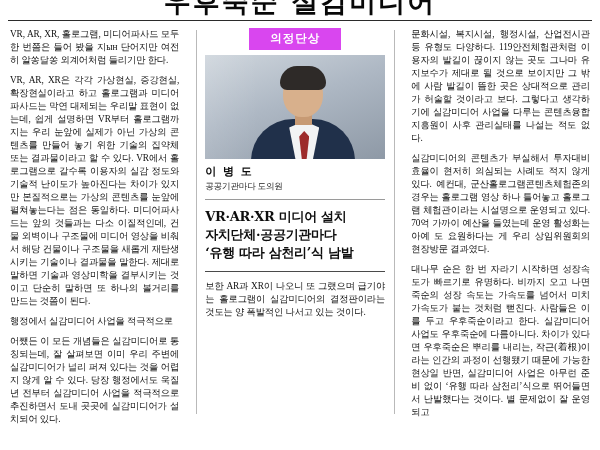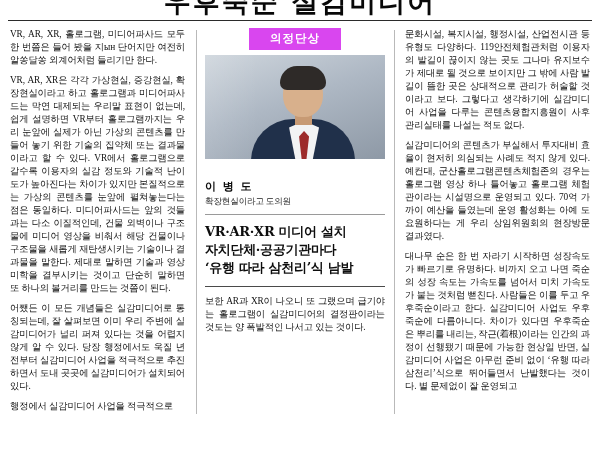--- a/index.html
+++ b/index.html
@@ -49,21 +49,21 @@
   }
 
   
   .columns {
     position: absolute;
     top: 28px;
     left: 10px;
     width: 580px;
     height: 418px;
     display: flex;
-    gap: 2px;
+    gap: 8px;
   }
   .col {
     position: relative;
     box-sizing: border-box;
   }
   .col-1 { width: 186px; padding-right: 9px; }
   .col-2 { width: 198px; padding-left: 9px; padding-right: 9px; }
   .col-3 { width: 196px; padding-left: 9px; }
 
   .vrule {
@@ -167,21 +167,21 @@
     background: #9d2b2b;
     clip-path: polygon(50% 0, 100% 18%, 72% 100%, 28% 100%, 0 18%);
   }
   .portrait .bg-strip {
     position: absolute;
     left: 0; top: 0;
     width: 100%; height: 100%;
     background: linear-gradient(90deg, rgba(255,255,255,0.10) 0%, rgba(255,255,255,0) 30%);
   }
   .byline {
-    margin-top: 20px;
+    margin-top: 5px;
     font-size: 11px;
     font-weight: bold;
     letter-spacing: 2px;
     color: #0b0b0b;
   }
   .byline-sub {
     margin-top: 2px;
     font-size: 8.6px;
     color: #1a1a1a;
     letter-spacing: -0.2px;
@@ -221,43 +221,43 @@
   <div class="rule-top"></div>
 
   <div class="vrule vrule-1"></div>
   <div class="vrule vrule-2"></div>
 
   <div class="columns">
 
     <div class="col col-1">
       <p>VR, AR, XR, 홀로그램, 미디어파사드 모두 한 번쯤은 들어 봤을 지ын 단어지만 여전히 알쏭달쏭 외계어처럼 들리기만 한다.</p>
       <p>VR, AR, XR은 각각 가상현실, 증강현실, 확장현실이라고 하고 홀로그램과 미디어파사드는 막연 대제되는 우리말 표현이 없는데, 쉽게 설명하면 VR부터 홀로그램까지는 우리 눈앞에 실제가 아닌 가상의 콘텐츠를 만들어 놓기 위한 기술의 집약체 또는 결과물이라고 할 수 있다. VR에서 홀로그램으로 갈수록 이용자의 실감 정도와 기술적 난이도가 높아진다는 차이가 있지만 본질적으로는 가상의 콘텐츠를 눈앞에 펼쳐놓는다는 점은 동일하다. 미디어파사드는 앞의 것들과는 다소 이질적인데, 건물 외벽이나 구조물에 미디어 영상을 비춰서 해당 건물이나 구조물을 새롭게 재탄생시키는 기술이나 결과물을 말한다. 제대로 말하면 기술과 영상미학을 결부시키는 것이고 단순히 말하면 또 하나의 볼거리를 만드는 것쯤이 된다.</p>
+      <p>행정에서 실감미디어 사업을 적극적으로</p>
       <p>어쨌든 이 모든 개념들은 실감미디어로 통칭되는데, 잘 살펴보면 이미 우리 주변에 실감미디어가 널리 퍼져 있다는 것을 어렵지 않게 알 수 있다. 당장 행정에서도 욱질 년 전부터 실감미디어 사업을 적극적으로 추진하면서 도내 곳곳에 실감미디어가 설치되어 있다.</p>
-      <p>행정에서 실감미디어 사업을 적극적으로</p>
     </div>
 
     <div class="col col-2">
 
       <div class="profile">
         <div class="profile-tag">의정단상</div>
 
         <div class="portrait-wrap">
           <div class="portrait">
             <div class="bg-strip"></div>
             <div class="shoulders"></div>
             <div class="shirt"></div>
             <div class="tie"></div>
             <div class="neck"></div>
             <div class="head"></div>
             <div class="hair"></div>
           </div>
         </div>
 
         <div class="byline">이 병 도</div>
-        <div class="byline-sub">확장현실이라고 도의원</div>
+        <div class="byline-sub">공공기관마다 도의원</div>
         <div class="hr-thin"></div>
       </div>
 
       <div class="pullquote">
         <span class="ln">VR·AR·XR 미디어 설치</span>
         <span class="ln">자치단체·공공기관마다</span>
         <span class="ln">‘유행 따라 삼천리’식 남발</span>
       </div>
       <div class="pq-rule"></div>
 

